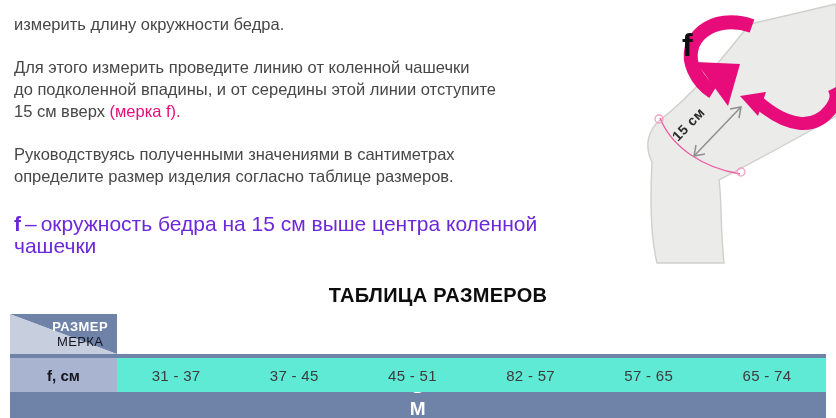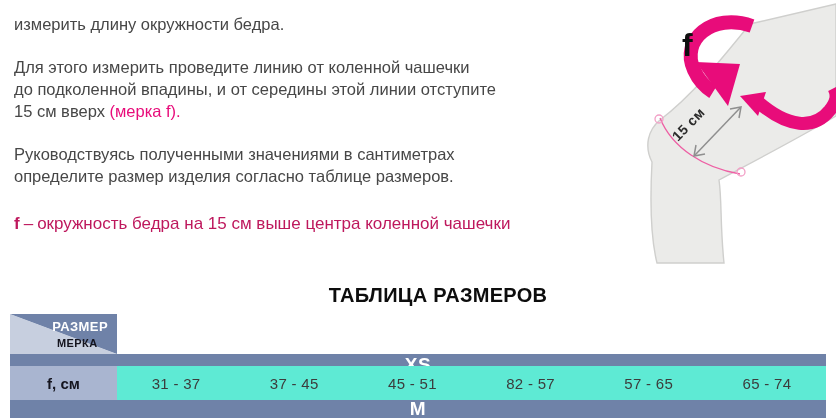--- a/index.html
+++ b/index.html
@@ -14,21 +14,21 @@
 
   
   .intro {
     position:absolute; left:14px; top:13px; width:585px;
     color:#474747; font-size:16.5px; line-height:22px;
   }
   .intro .para { margin-bottom:21px; }
   .pink-note { color:#e80c7a; }
   .f-note {
     position:absolute; left:14px; top:213px; width:600px;
-    color:#be185d; font-size:17px; line-height:22px;
+    color:#6d28d9; font-size:21px; line-height:22px;
   }
   .f-note .f-bold { font-weight:bold; }
   .f-note .dash { margin:0 4px; }
 
   
   .illustration { position:absolute; left:600px; top:0; width:236px; height:278px; }
 
   
   .table-title {
     position:absolute; left:8px; top:284px; width:836px;
@@ -41,28 +41,28 @@
   .corner-cell {
     width:107px; height:40px; position:relative; flex:none;
     background:linear-gradient(to bottom left, #6f82a8 49.3%, #c7cfdf 50.3%);
   }
   .corner-top {
     position:absolute; top:5px; right:9px;
     color:#ffffff; font-weight:bold; font-size:13px; letter-spacing:0.4px;
   }
   .corner-bottom {
     position:absolute; bottom:5px; left:7px;
-    color:#14141e; font-weight:bold; font-size:11px; letter-spacing:0.4px;padding-left:40px;
+    color:#14141e; font-weight:normal; font-size:13px; letter-spacing:0.4px;padding-left:40px;
   }
   .size-cell {
     flex:1; background:#6f82a8; color:#ffffff;
     font-weight:bold; font-size:19px; letter-spacing:0.6px;
     display:flex; align-items:center; justify-content:center;
   }
-  .data-row { display:flex; height:34px; margin-top:12px; }
+  .data-row { display:flex; height:34px; margin-top:4px; }
   .row-label-cell {
     width:107px; flex:none; background:#a9b5d0; color:#15151f;
     font-weight:bold; font-size:15px;
     display:flex; align-items:center; justify-content:center;
   }
   .value-cell {
     flex:1; background:#5eead4; color:#3c3c3c; font-size:15px;
     display:flex; align-items:center; justify-content:center;
     letter-spacing:0.3px;
   }

